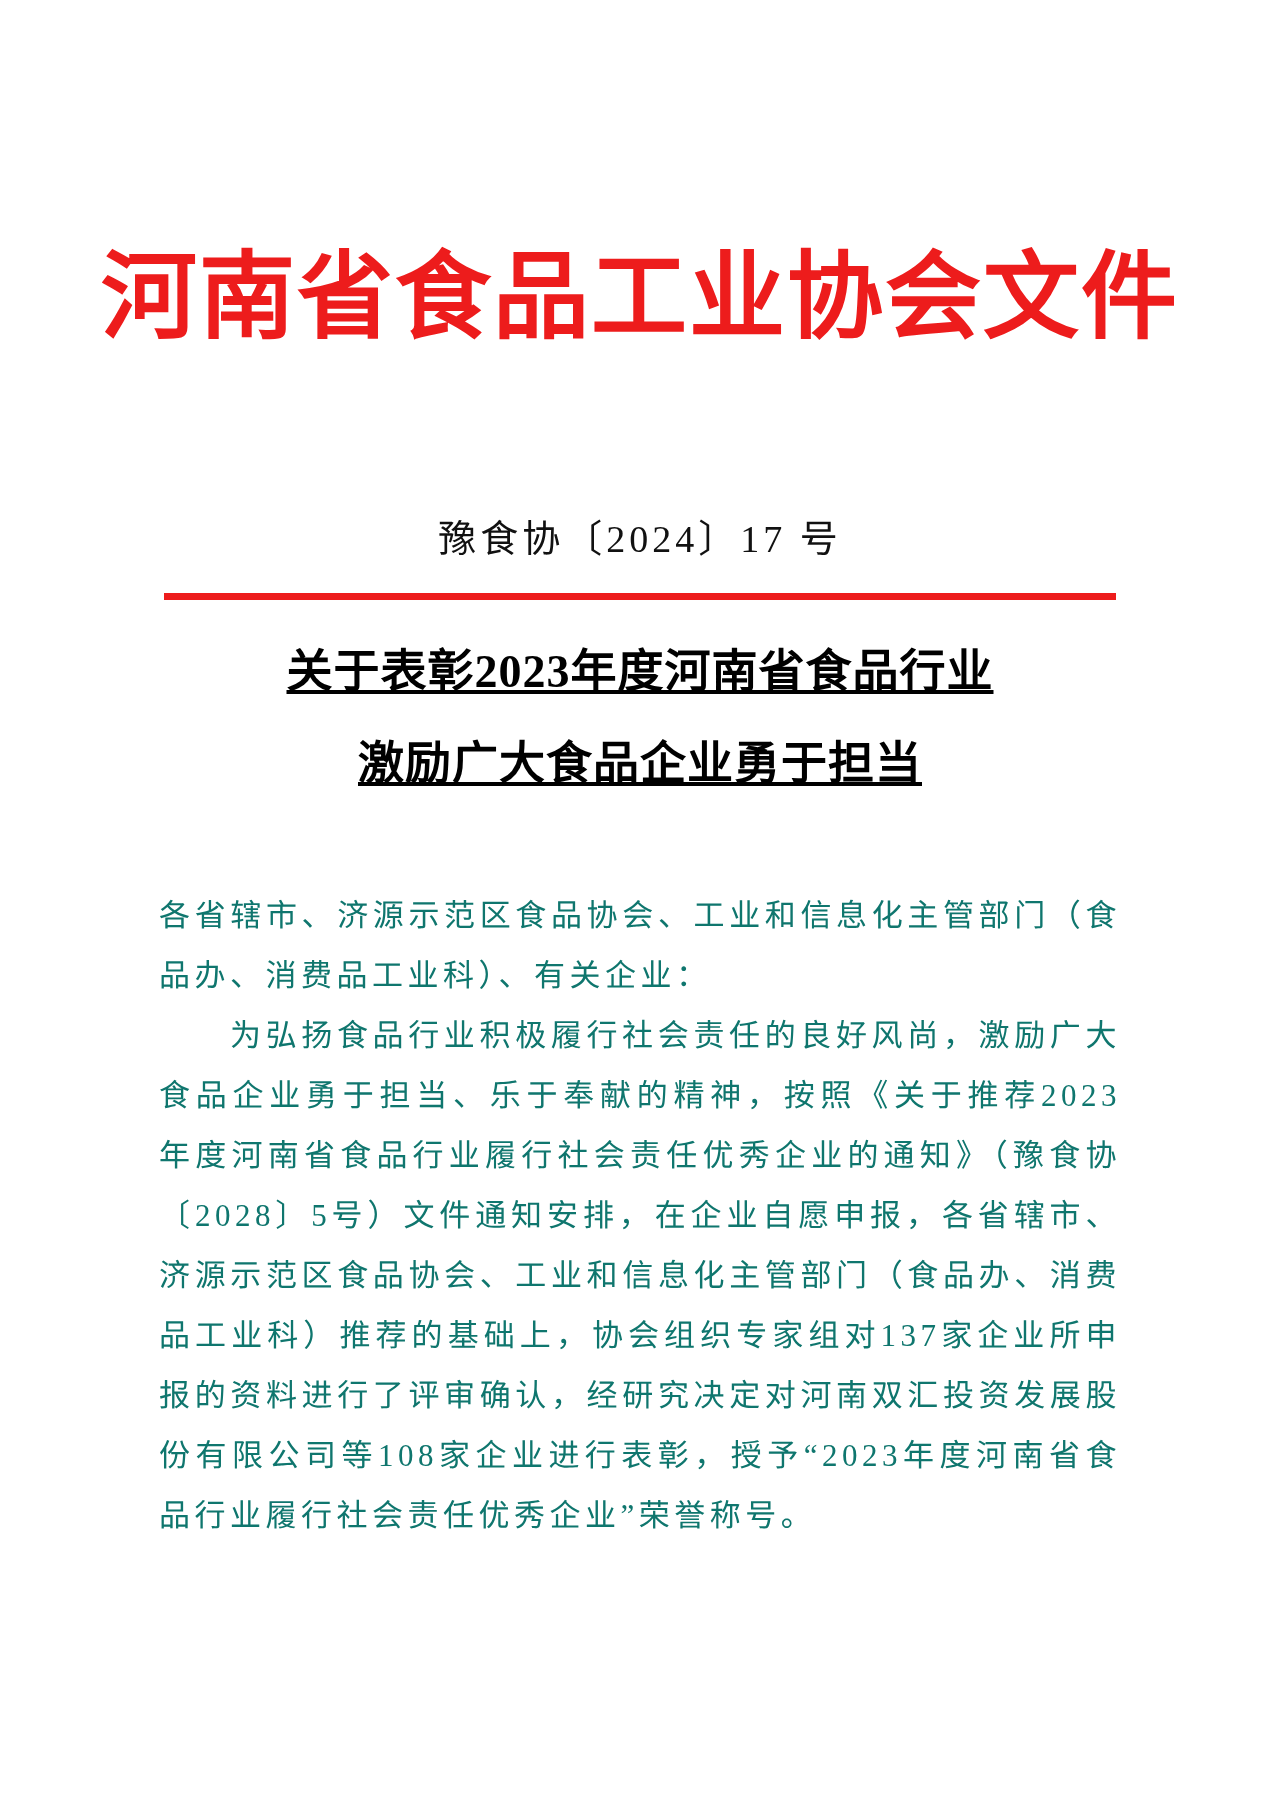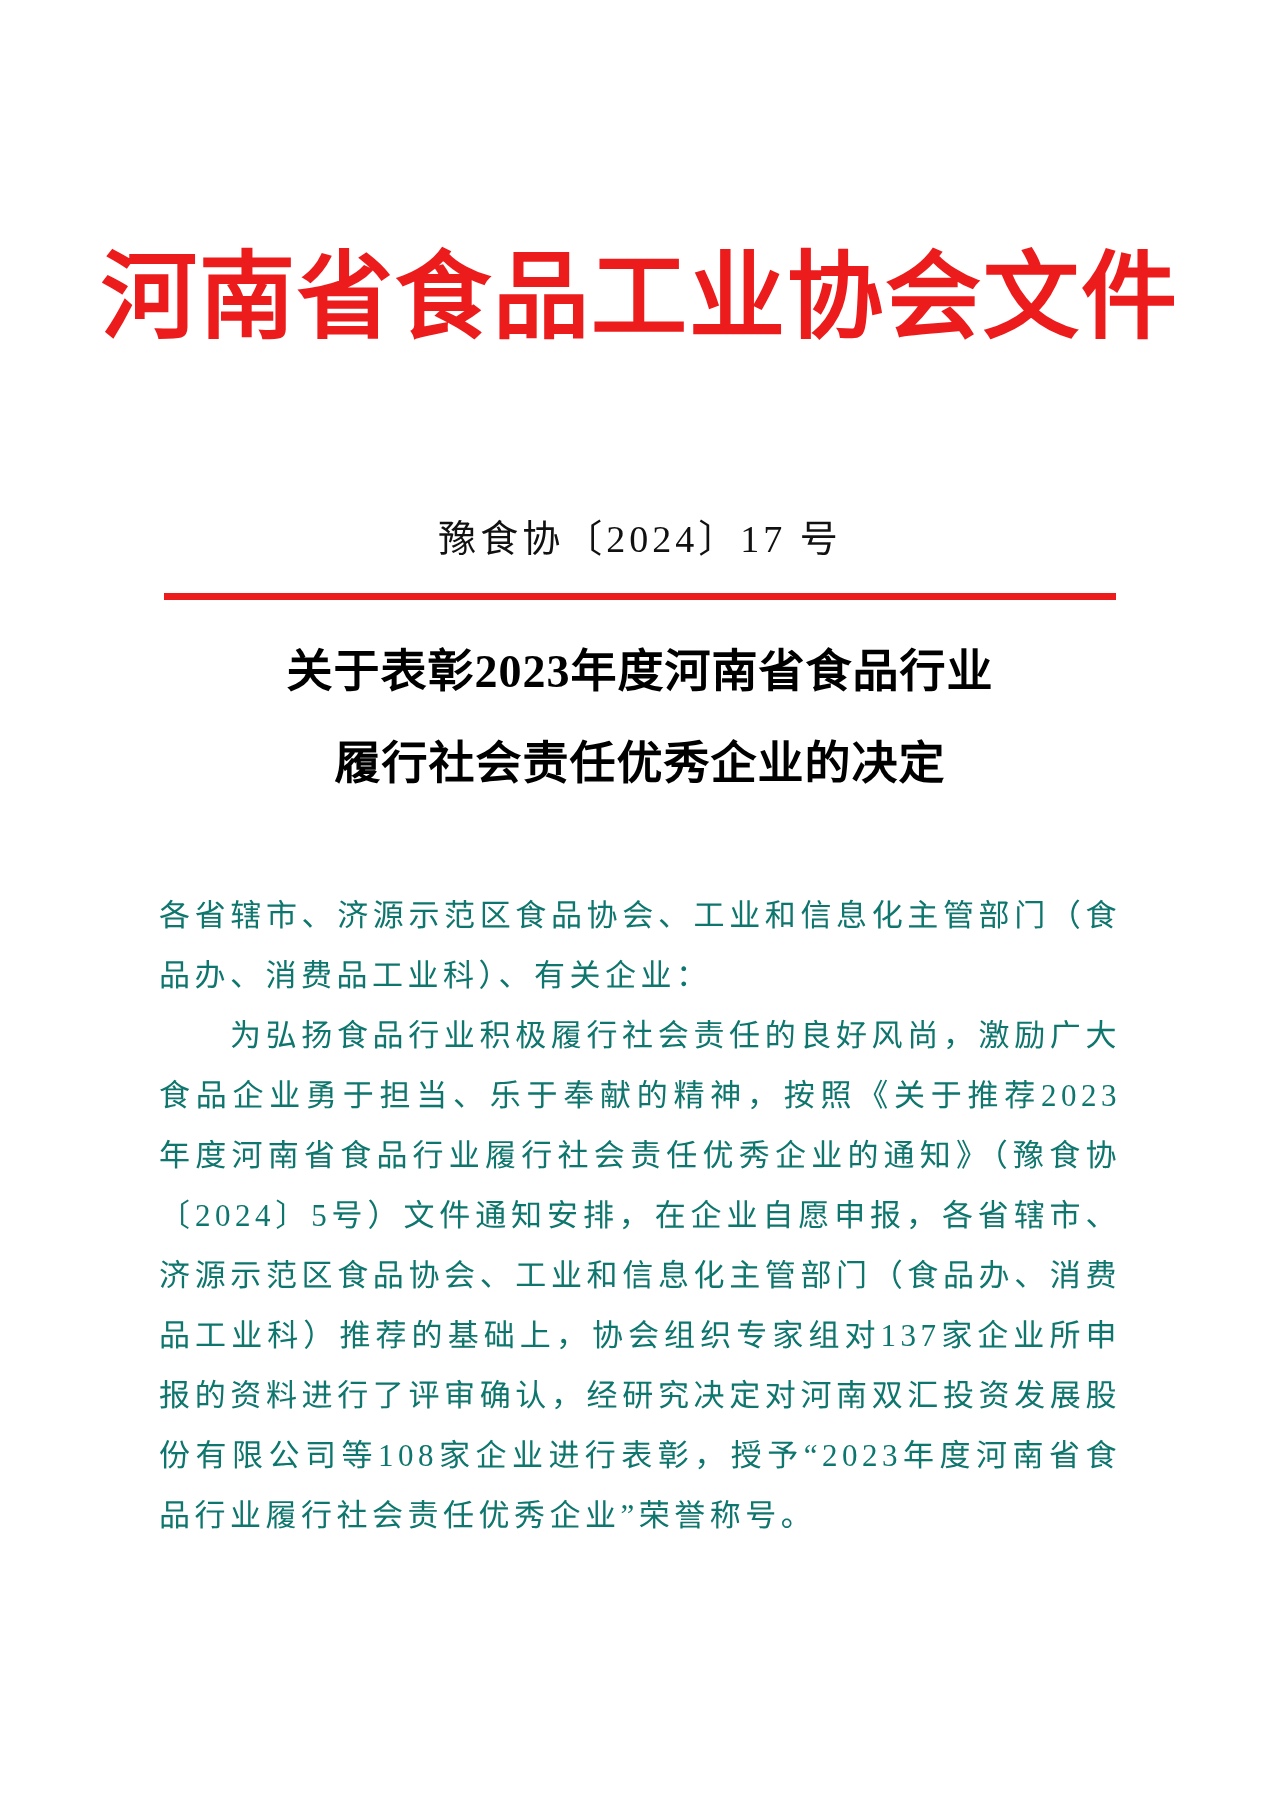--- a/index.html
+++ b/index.html
@@ -58,21 +58,21 @@
   
   .doc-title {
     margin: 26px 0 0 0;
     text-align: center;
     font-size: 46px;
     font-weight: bold;
     line-height: 92px;
     letter-spacing: 1px;
     color: #000;
   }
-  .doc-title .title-line { display: block; }
+  .doc-title .title-line { display: block; text-decoration: underline; }
 
   
   .body-text {
     width: 962px;
     margin: 76px auto 0 auto;
     font-size: 31px;
     line-height: 60px;
     letter-spacing: 4.5px;
     text-align: justify;
     color: #0f766e;
@@ -86,21 +86,21 @@
 <div class="page">
 
   <h1 class="org-title">河南省食品工业协会文件</h1>
 
   <div class="doc-number">豫食协〔2024〕17 号</div>
 
   <div class="red-rule"></div>
 
   <h2 class="doc-title">
     <span class="title-line">关于表彰2023年度河南省食品行业</span>
-    <span class="title-line">履行社会责任优秀企业的决定</span>
+    <span class="title-line">激励广大食品企业勇于担当</span>
   </h2>
 
   <div class="body-text">
     <p>各省辖市、济源示范区食品协会、工业和信息化主管部门（食品办、消费品工业科）、有关企业：</p>
-    <p class="indent">为弘扬食品行业积极履行社会责任的良好风尚，激励广大食品企业勇于担当、乐于奉献的精神，按照《关于推荐2023年度河南省食品行业履行社会责任优秀企业的通知》（豫食协〔2024〕5号）文件通知安排，在企业自愿申报，各省辖市、济源示范区食品协会、工业和信息化主管部门（食品办、消费品工业科）推荐的基础上，协会组织专家组对137家企业所申报的资料进行了评审确认，经研究决定对河南双汇投资发展股份有限公司等108家企业进行表彰，授予“2023年度河南省食品行业履行社会责任优秀企业”荣誉称号。</p>
+    <p class="indent">为弘扬食品行业积极履行社会责任的良好风尚，激励广大食品企业勇于担当、乐于奉献的精神，按照《关于推荐2023年度河南省食品行业履行社会责任优秀企业的通知》（豫食协〔2028〕5号）文件通知安排，在企业自愿申报，各省辖市、济源示范区食品协会、工业和信息化主管部门（食品办、消费品工业科）推荐的基础上，协会组织专家组对137家企业所申报的资料进行了评审确认，经研究决定对河南双汇投资发展股份有限公司等108家企业进行表彰，授予“2023年度河南省食品行业履行社会责任优秀企业”荣誉称号。</p>
   </div>
 
 </div>
 
 </body></html>

